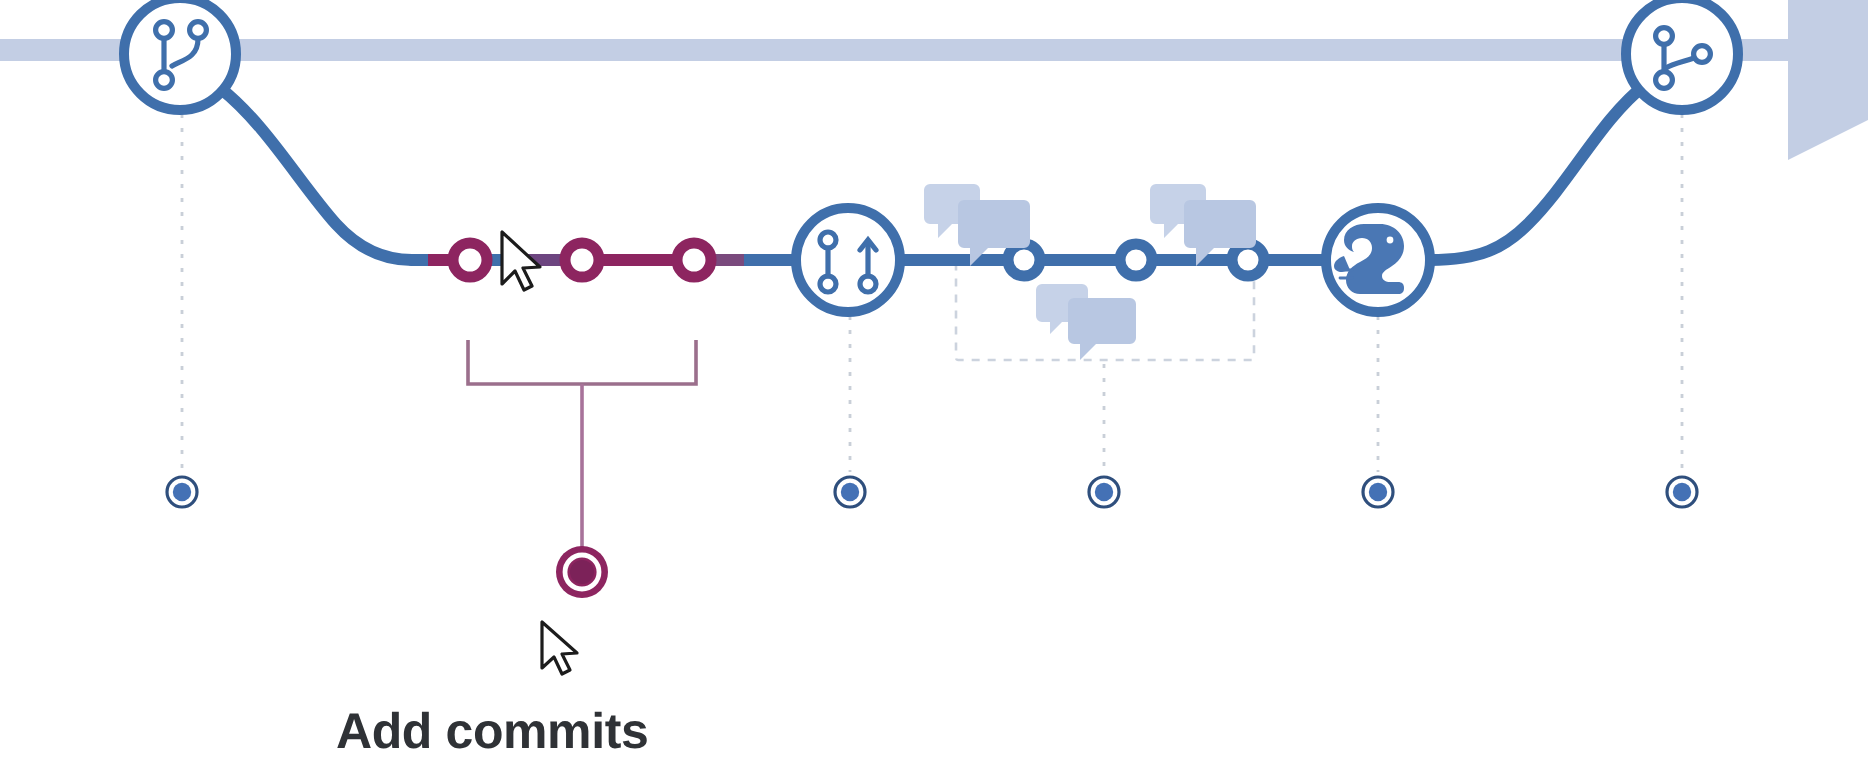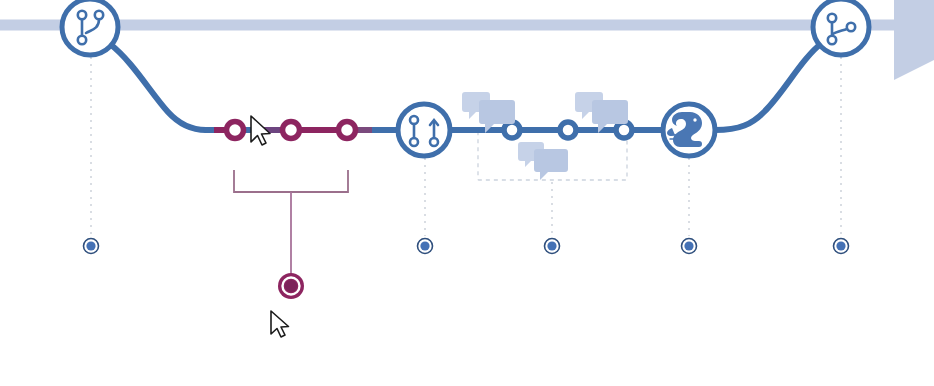--- a/index.html
+++ b/index.html
@@ -206,14 +206,15 @@
 
     <g>
       <path d="M251,116 L251,142 L257.5,135.5 L262,145 L266,143 L261.5,134 L270,133.5 Z" fill="#ffffff" stroke="#1c1c1c" stroke-width="1.6" stroke-linejoin="round"></path>
     </g>
     <g>
       <path d="M271,311 L271,334 L277,328.5 L281,337 L285,335 L281,327 L288.5,326.5 Z" fill="#ffffff" stroke="#1c1c1c" stroke-width="1.6" stroke-linejoin="round"></path>
     </g>
 
   </svg>
 
+  <div class="caption">Add commits</div>
 
 </div>
 
 </body></html>

